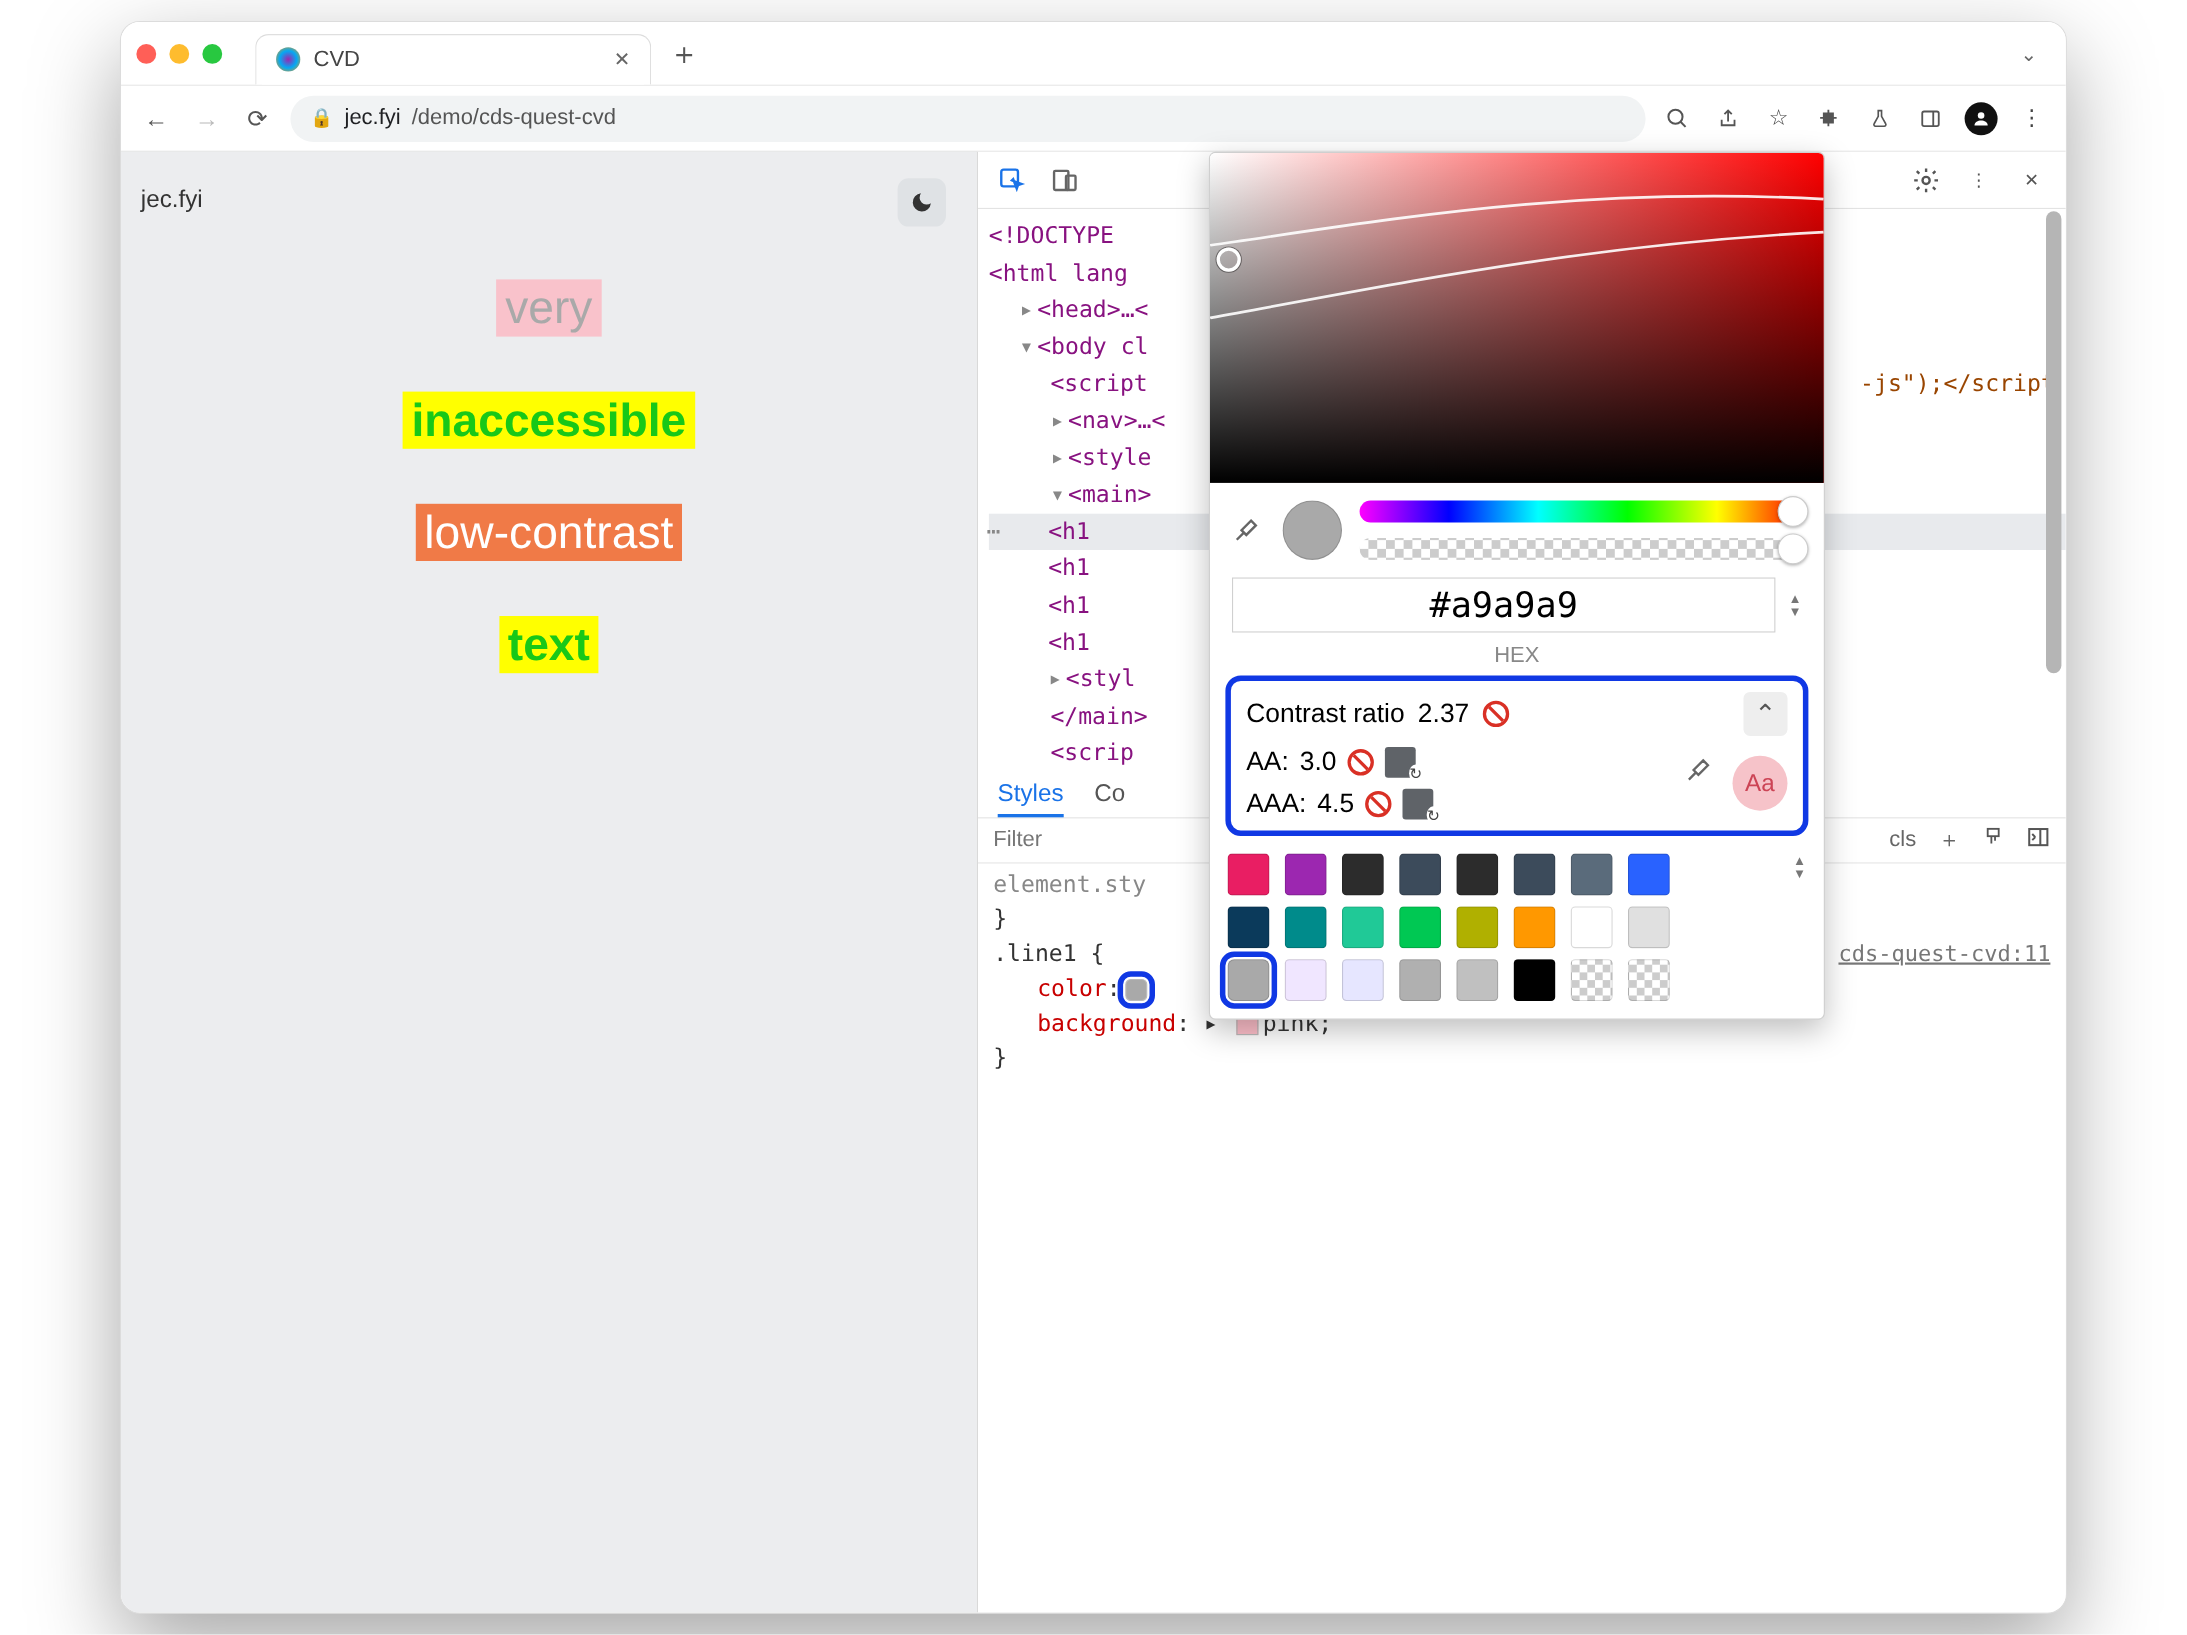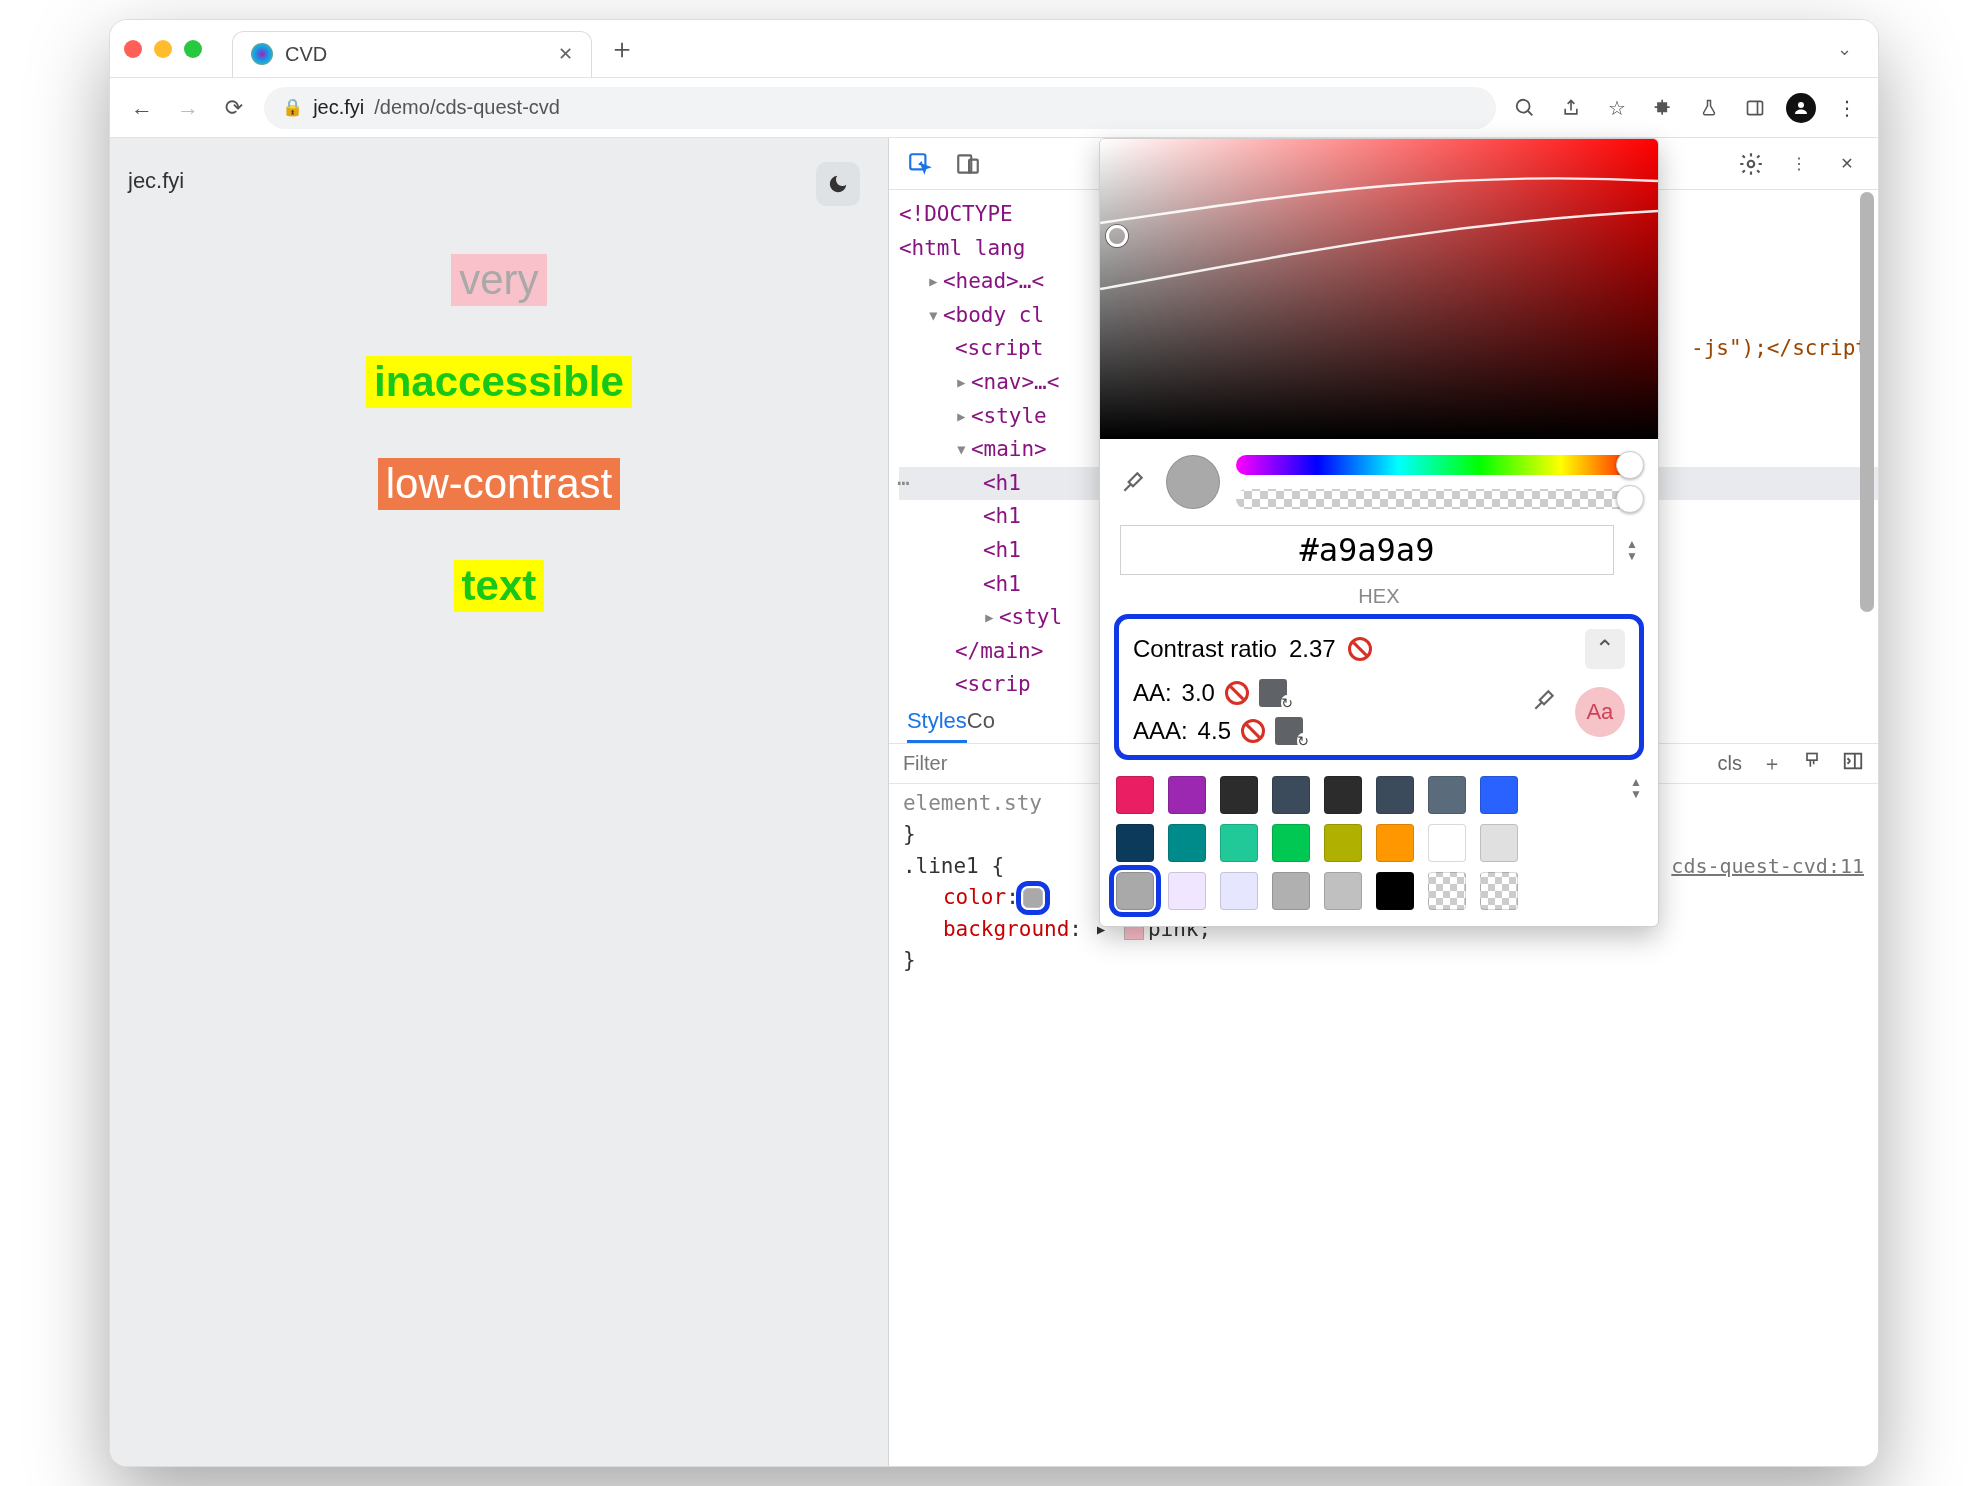--- a/index.html
+++ b/index.html
@@ -115,29 +115,29 @@
   .elements-pane {
     font-family: Menlo, Consolas, monospace;
     font-size:21px;
     padding:8px 0 0 10px;
     line-height:1.6;
     color:#222;
     position:relative;
     flex:0 0 auto;
   }
   .elements-pane .row { white-space:nowrap; }
-  .indent1{padding-left:28px;} .indent2{padding-left:56px;} .indent3{padding-left:84px;}
+  .indent1{padding-left:28px;} .indent2{padding-left:56px;} .indent3{padding-left:54px;}
   .tri { color:#888; display:inline-block; width:16px; }
   .tag{ color:#881280;} .txt2{color:#994500;}
   .sel-row { background:#e8eaed; position:relative;}
   .sel-row::before { content:"⋯"; position:absolute; left:-2px; color:#888; }
   .breadcrumb { padding:8px 16px; font-size:21px; color:#888; border-top:1px solid #e3e3e3; }
   .breadcrumb span { color:#555; margin-right:24px;}
 
-  .styles-tabs { display:flex; padding:6px 18px 0; border-bottom:1px solid #e3e3e3; font-size:22px; color:#555;}
+  .styles-tabs { display:flex; gap:28px; padding:6px 18px 0; border-bottom:1px solid #e3e3e3; font-size:22px; color:#555;}
   .styles-tabs .active{ color:#1a73e8; border-bottom:3px solid #1a73e8; padding-bottom:6px;}
   .filter-row { display:flex; align-items:center; padding:6px 14px; gap:10px; border-bottom:1px solid #e5e5e5; font-size:20px;}
   .filter-row input { border:none; font-size:20px; color:#777; outline:none; width:150px;}
   .filter-right { margin-left:auto; display:flex; gap:20px; color:#666; font-size:20px; align-items:center;}
 
   .styles-body { padding:4px 14px 20px; font-family: Menlo, Consolas, monospace; font-size:21px; line-height:1.5; color:#333; }
   .styles-body .dim{color:#888;}
   .styles-body .sel{color:#333;}
   .styles-body .prop{color:#c80000;}
   .styles-body .val{color:#333;}

